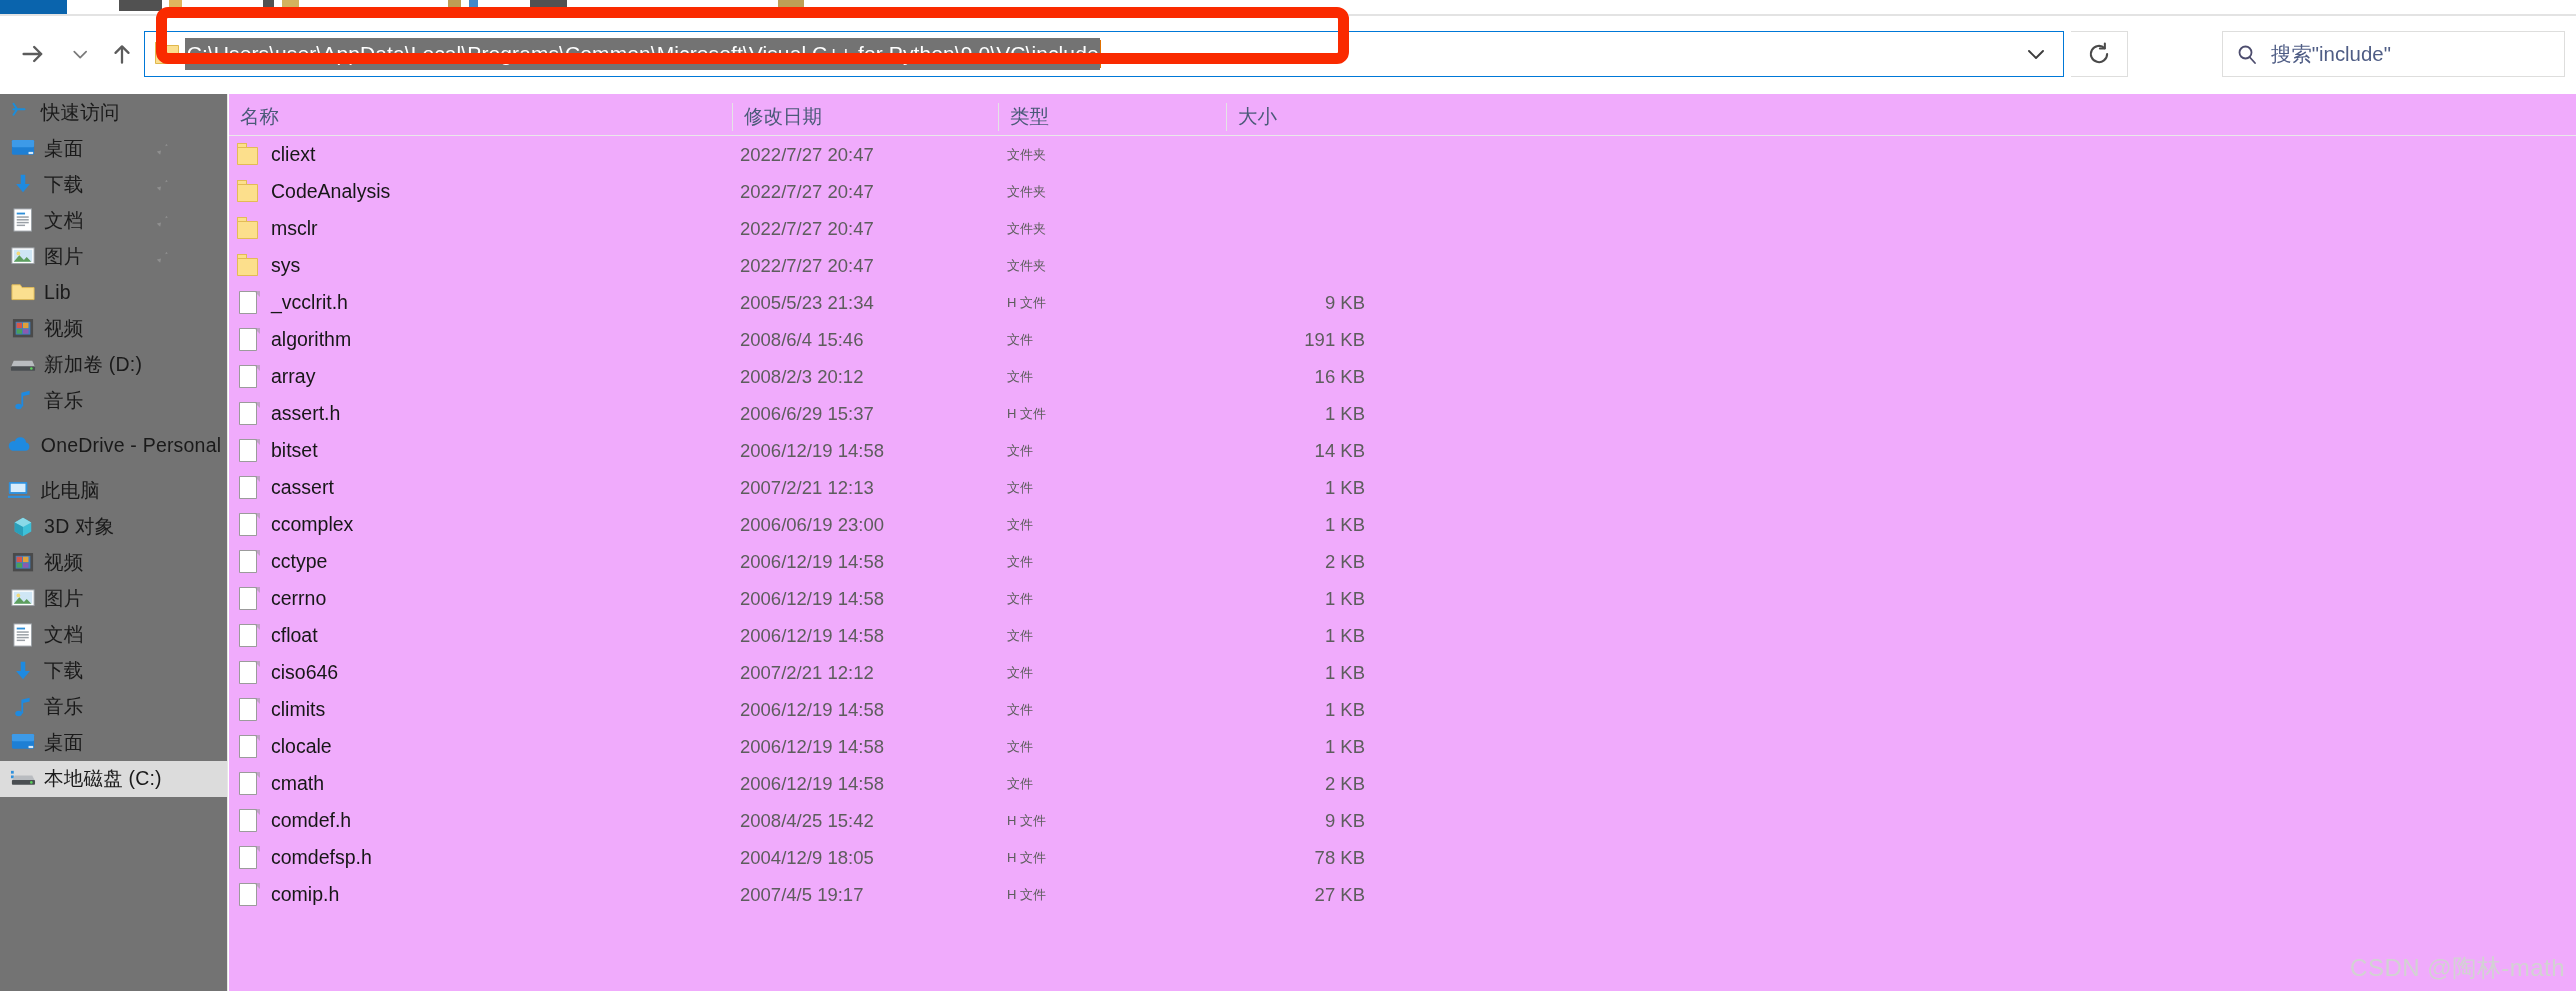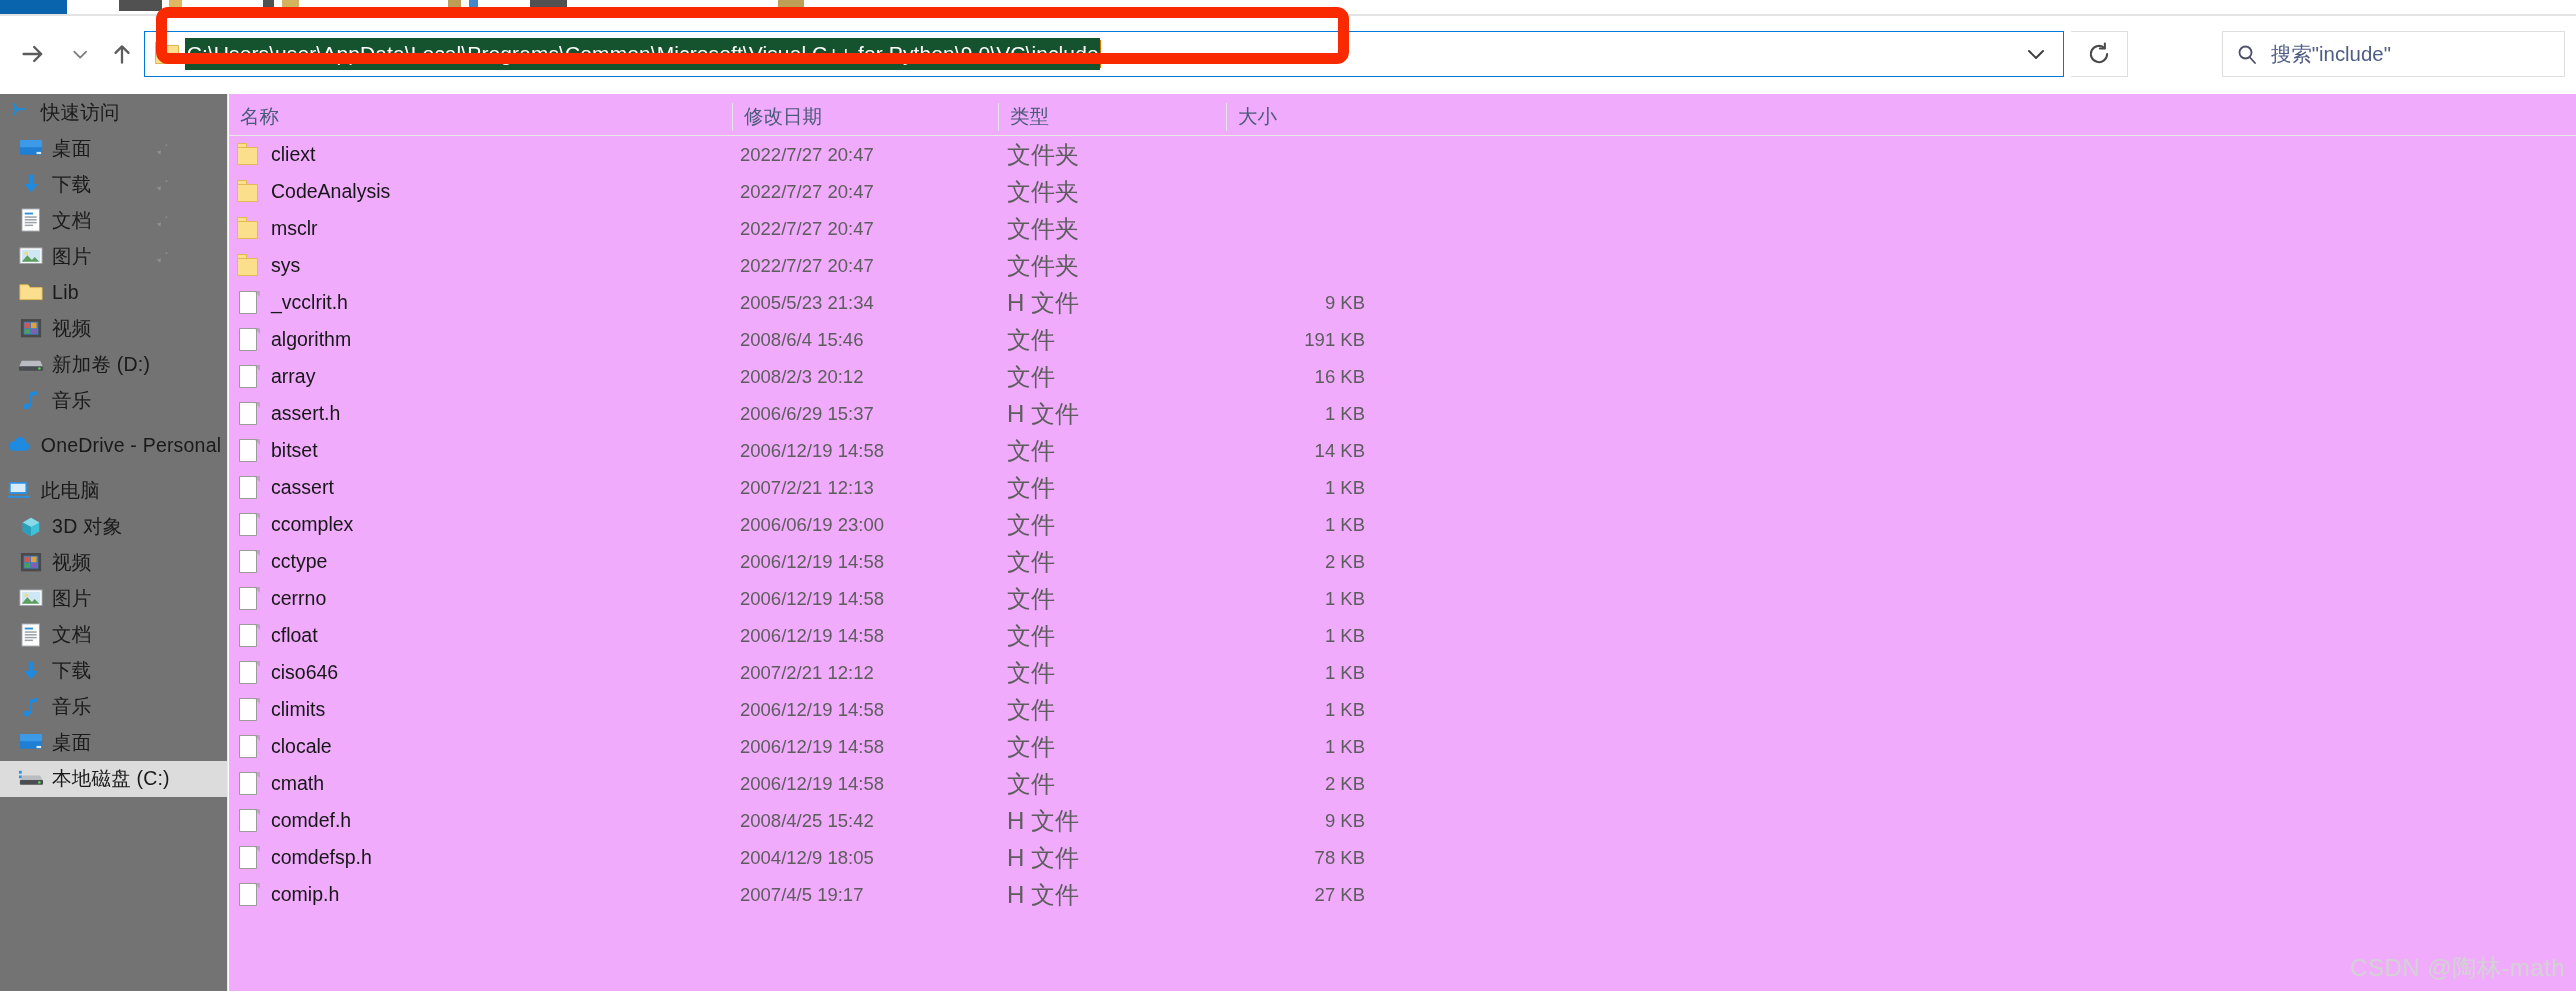--- a/index.html
+++ b/index.html
@@ -67,21 +67,21 @@
     background:#fbdf8f; border:0.9px solid #e0b84c; border-radius:0.9px;
   }
   .addr-folder-icon .ftab {
     position:absolute; left:1.9px; top:0.9px; width:11px; height:4.6px;
     background:#fbdf8f; border:0.9px solid #e0b84c; border-bottom:none;
     border-radius:0.9px 0.9px 0 0;
   }
   .addr-input-wrap { flex: 1 1 auto; height: 100%; display:flex; align-items:center; min-width:0; }
   .addr-text {
     display:inline-block;
-    background:#14532d; color:#ffffff;
+    background:#737373; color:#ffffff;
     font-size: 21px; line-height: 31.5px; height:31.5px;
     padding: 0 0.9px 0 1.9px;
     white-space: nowrap; letter-spacing: 0.1px;
     font-family:"Liberation Sans","DejaVu Sans",sans-serif;
   }
   .addr-caret { width:1.9px; height:28px; background:#e07000; margin-left:0px; flex:none; }
   .addr-chevron {
     width: 54px; height: 100%; flex:none;
     display:flex; align-items:center; justify-content:center; color:#3c3c3c;
   }
@@ -128,21 +128,21 @@
   }
   .side-item .s-label {
     font-size: 19.5px; color:#1a1a1a; letter-spacing:0.2px;
     font-family:"Liberation Sans","DejaVu Sans",sans-serif;
   }
   .side-item .s-pin {
     position:absolute; right: 57px; top: 7.4px; width:20.4px; height:20.4px;
     color:#8a8a8a;
   }
   .side-item.root { padding-left: 3.7px; }
-  .side-item.indent { padding-left: 15px; }
+  .side-item.indent { padding-left: 7px; }
   .side-gap { height: 9.3px; }
 
   
   .filepane {
     position:absolute; left: 229px; top: 94px; width: 2347px; height: 898px;
     background:#f0abfc; overflow:hidden;
   }
   .col-header {
     position:relative; height: 42px; display:flex; align-items:center;
     border-bottom: 0.9px solid #e9e9e9;
@@ -166,21 +166,21 @@
     font-size: 19.5px; color:#171717; white-space:nowrap;
     font-family:"Liberation Sans","DejaVu Sans",sans-serif;
   }
   .frow .f-date {
     position:absolute; left: 511px; top:0; height:37px; line-height:37px;
     font-size: 18.5px; color:#5d5d5d; white-space:nowrap;
     font-family:"Liberation Sans","DejaVu Sans",sans-serif;
   }
   .frow .f-type {
     position:absolute; left: 778px; top:0; height:37px; line-height:37px;
-    font-size: 24px; color:#5d5d5d; white-space:nowrap;
+    font-size: 13px; color:#5d5d5d; white-space:nowrap;
     font-family:"Liberation Sans","DejaVu Sans",sans-serif;
   }
   .frow .f-size {
     position:absolute; left: 997px; width: 139px; top:0; height:37px; line-height:37px;
     font-size: 18.5px; color:#5d5d5d; text-align:right; white-space:nowrap;
     font-family:"Liberation Sans","DejaVu Sans",sans-serif;
   }
   
   .ic-folder { position:relative; }
   .ic-folder .b { position:absolute; left:0.9px; top:4.6px; width:21px; height:17.6px;

